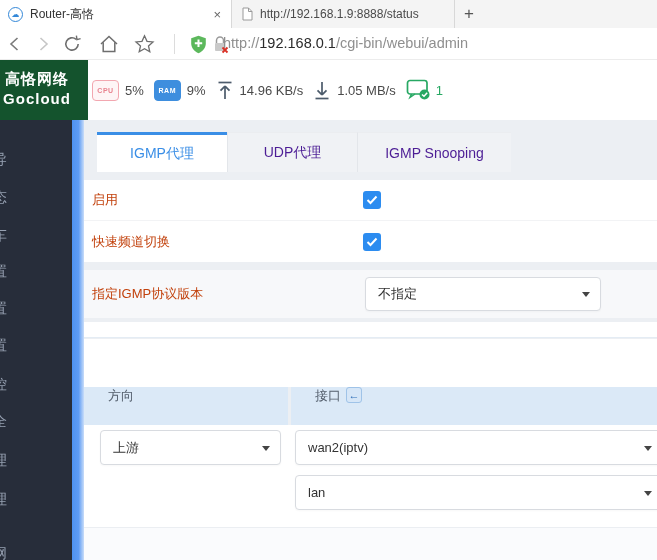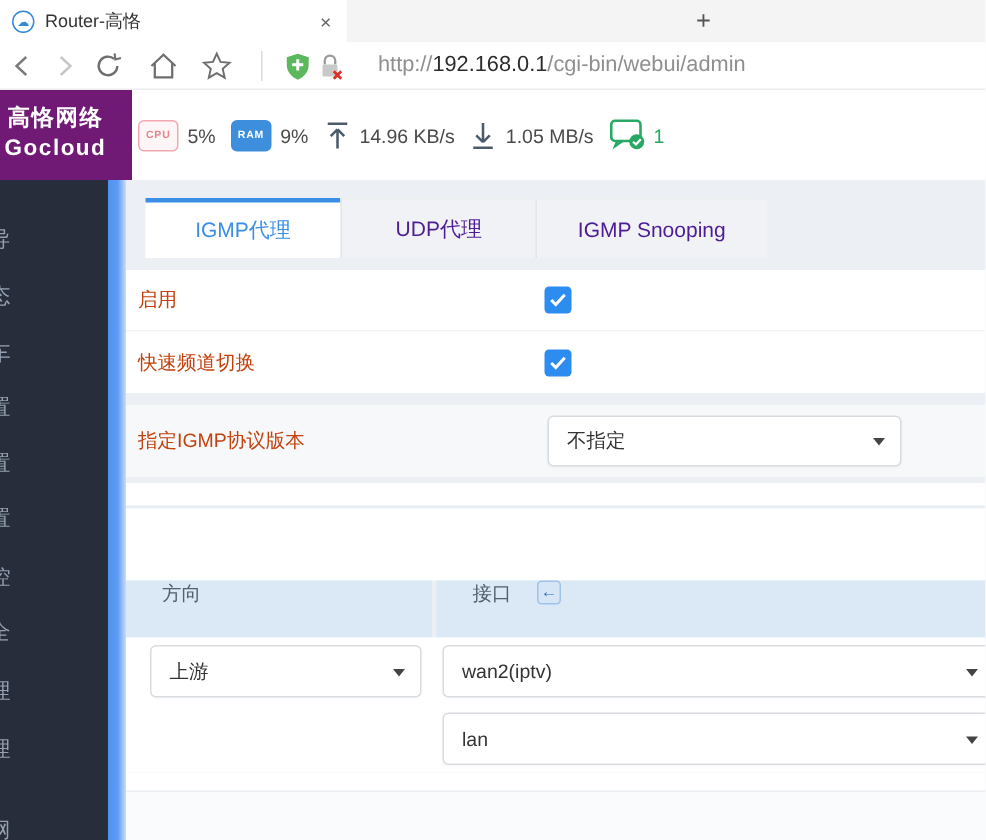--- a/index.html
+++ b/index.html
@@ -13,27 +13,27 @@
   .btab.inactive{left:231px;width:224px;background:#F4F4F4;border-left:1px solid #D8D8D8;border-right:1px solid #D8D8D8;padding:0 10px;color:#4a4a4a;}
   .btab .title{flex:1;margin-left:7px;white-space:nowrap;overflow:hidden;}
   .favicon{width:15px;height:15px;border:1.5px solid #3488D8;border-radius:50%;display:flex;align-items:center;justify-content:center;font-size:8px;color:#3488D8;flex:0 0 auto;}
   .tabclose{font-size:13px;color:#666;padding:0 2px;}
   .newtab{position:absolute;left:455px;top:0;width:28px;height:28px;display:flex;align-items:center;justify-content:center;font-size:17px;color:#555;font-weight:300;}
 
   
   .toolbar{position:absolute;left:0;top:28px;width:657px;height:32px;background:#fff;border-bottom:1px solid #ECECEC;}
   .navic{position:absolute;top:7px;width:18px;height:18px;}
   .vsep{position:absolute;left:174px;top:6px;width:1px;height:20px;background:#DCDCDC;}
-  .urltext{position:absolute;left:252px;top:0;height:32px;line-height:31px;font-size:14.5px;white-space:nowrap;}
+  .urltext{position:absolute;left:223px;top:0;height:32px;line-height:31px;font-size:14.5px;white-space:nowrap;}
   .urltext .dim{color:#8F8F8F;}
   .urltext .host{color:#2B2B2B;}
 
   
   .header{position:absolute;left:0;top:60px;width:657px;height:60px;background:#fff;}
-  .logo{position:absolute;left:0;top:0;width:88px;height:76px;background:#701a75;overflow:hidden;}
+  .logo{position:absolute;left:0;top:0;width:88px;height:76px;background:#14532d;overflow:hidden;}
   .logo .ltxt{position:absolute;left:-16px;top:9px;width:106px;text-align:center;color:#fff;font-weight:bold;font-size:15px;line-height:20px;letter-spacing:1px;}
   .status{position:absolute;left:92px;top:0;height:60px;display:flex;align-items:center;}
   .chip{width:27px;height:21px;border-radius:4px;display:flex;align-items:center;justify-content:center;font-size:7px;font-weight:bold;letter-spacing:.5px;}
   .chip.cpu{border:1.5px solid #F2A7B0;color:#E8838F;background:#FEF5F6;}
   .chip.ram{background:#3E8EDE;color:#fff;border:1.5px solid #3E8EDE;}
   .sval{font-size:13px;color:#4A4A4A;margin:0 10px 0 6px;}
   .sval.green{color:#27A863;margin-left:5px;}
 
   
   .sidebar{position:absolute;left:0;top:120px;width:72px;height:440px;background:#272D3A;overflow:hidden;}
@@ -59,40 +59,47 @@
 
   .select{position:absolute;background:#fff;border:1px solid #D8DBE0;border-radius:4px;font-size:13px;color:#333;display:flex;align-items:center;padding:0 24px 0 12px;box-shadow:0 1px 2px rgba(0,0,0,0.03);}
   .select .caret{position:absolute;right:10px;top:50%;margin-top:-2px;width:0;height:0;border-left:4px solid transparent;border-right:4px solid transparent;border-top:5px solid #444;}
   .sel-ver{left:281px;top:7px;width:236px;height:34px;}
 
   .whiteband{position:absolute;left:0;top:202px;width:573px;height:16px;background:#fff;border-bottom:1px solid #E4ECF4;}
   .whitearea{position:absolute;left:0;top:219px;width:573px;height:48px;background:#fff;}
 
   .thead{position:absolute;top:267px;height:38px;background:#DBE9F7;display:flex;align-items:flex-start;font-size:13px;color:#55606E;}
   .thcell1{left:0;width:204px;padding-left:24px;}
-  .thcell2{left:207px;width:366px;padding-left:24px;gap:12px;}
+  .thcell2{left:207px;width:366px;padding-left:24px;}
   .ifico{display:inline-flex;width:16px;height:16px;margin-left:5px;background:#D6E6F7;border:1px solid #9FC3E8;border-radius:3px;align-items:center;justify-content:center;font-size:11px;font-weight:bold;color:#2F6FB8;line-height:1;}
   .trow{position:absolute;left:0;width:573px;height:45px;background:#fff;}
   .trowA{top:305px;}
   .trowB{top:350px;}
   .sel-dir{left:16px;top:5px;width:181px;height:35px;}
   .sel-if{left:211px;top:5px;width:368px;height:35px;}
   .tbottom{position:absolute;left:0;top:395px;width:573px;height:13px;background:#fff;border-bottom:1px solid #EBEEF2;}
   .tfoot{position:absolute;left:0;top:408px;width:573px;height:32px;background:#FAFBFD;}
 </style>
 </head>
 <body>
 
 <div id="app">
 
   <div class="tabbar">
     <div class="btab active">
       <span class="favicon">☁</span>
       <span class="title">Router-高恪</span>
       <span class="tabclose">×</span>
+    </div>
+    <div class="btab inactive">
+      <svg width="11" height="14" viewBox="0 0 11 14">
+          <path d="M1 1 h5.5 L10 4.5 V13 H1 Z" fill="#fff" stroke="#9A9A9A" stroke-width="1"></path>
+          <path d="M6.5 1 V4.5 H10" fill="none" stroke="#9A9A9A" stroke-width="1"></path>
+        </svg>
+      <span class="title">http://192.168.1.9:8888/status</span>
     </div>
     <div class="newtab">+</div>
   </div>
 
   <div class="toolbar">
     <svg class="navic" style="left:6px" viewBox="0 0 18 18">
         <path d="M11.5 3 L5 9 L11.5 15" fill="none" stroke="#7A7A7A" stroke-width="1.6"></path>
       </svg>
     <svg class="navic" style="left:34px" viewBox="0 0 18 18">
         <path d="M6.5 3 L13 9 L6.5 15" fill="none" stroke="#C6C6C6" stroke-width="1.6"></path>

